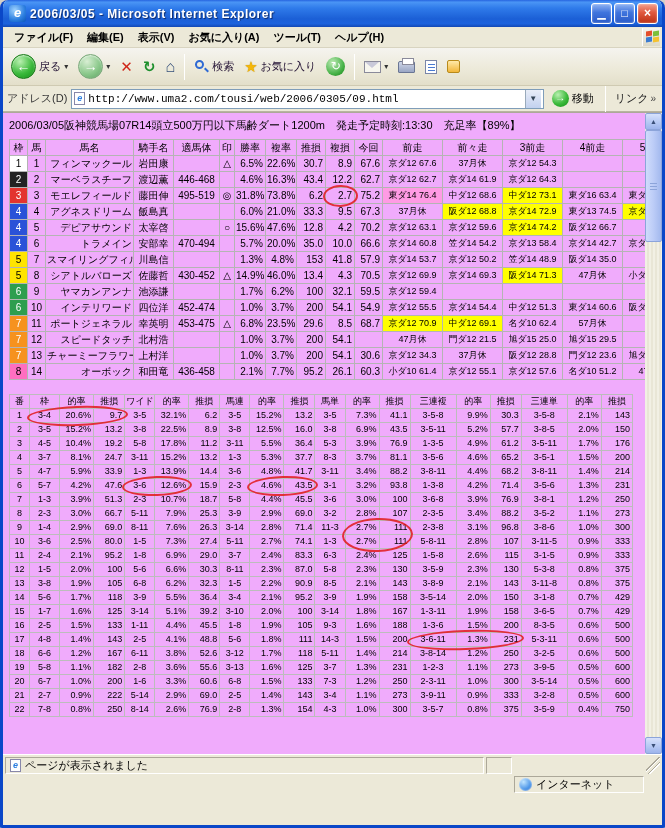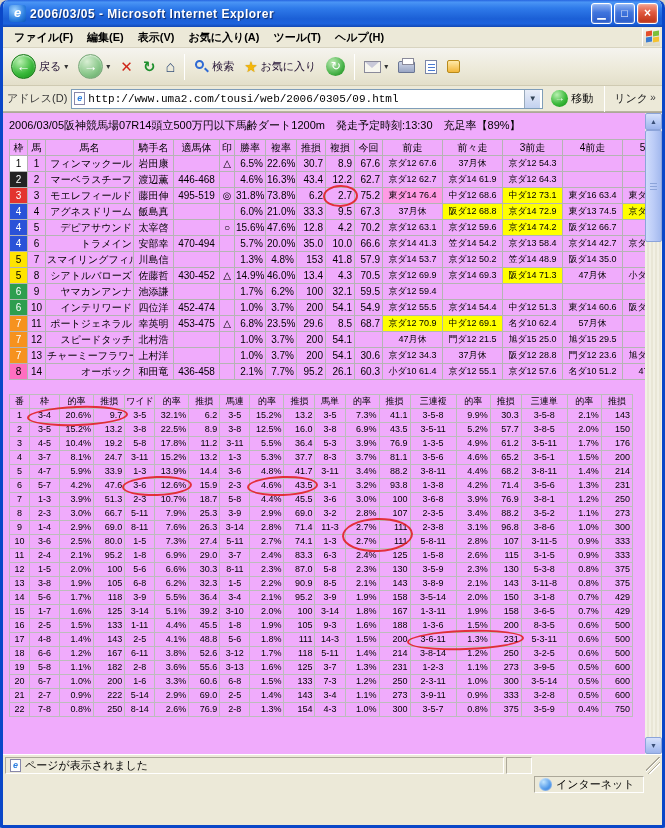--- a/index.html
+++ b/index.html
@@ -51,21 +51,21 @@
   .ico-msgr{width:13px;height:13px;background:linear-gradient(180deg,#ffe9a8,#f2b73a);border:1px solid #b88a1a;border-radius:2px;flex:none;}
   
   .addressbar{height:26px;display:flex;align-items:center;background:#ece9d8;border-bottom:1px solid #b8b4a0;padding:2px 4px;font-size:11px;gap:4px;}
   .addr-label{color:#333;flex:none;}
   .addr-input{flex:1;height:20px;background:#fff;border:1px solid #7f9db9;display:flex;align-items:center;padding:0 2px;gap:3px;overflow:hidden;}
   .addr-page-ico{width:11px;height:13px;background:#fff;border:1px solid #88a;color:#2d7fe0;font-size:9px;font-weight:bold;font-style:italic;line-height:11px;text-align:center;flex:none;}
   .addr-url{font-size:11px;color:#000;white-space:nowrap;flex:1;font-family:Liberation Mono, monospace;}
   .addr-dd{width:16px;height:18px;background:linear-gradient(180deg,#e8edf8,#c2d1ef);border-left:1px solid #9ab;text-align:center;font-size:8px;line-height:18px;color:#345;flex:none;}
   .go-btn{display:flex;align-items:center;gap:3px;padding:0 4px;flex:none;}
   .go-circle{width:17px;height:17px;border-radius:50%;background:radial-gradient(circle at 35% 28%,#b9f0b0,#3cba3c 55%,#0e8c12);color:#fff;font-size:10px;font-weight:bold;line-height:16px;text-align:center;}
-  .links{display:flex;align-items:center;gap:2px;color:#222;flex:none;padding:0 2px;font-family:Liberation Mono, monospace;}
+  .links{display:flex;align-items:center;gap:2px;color:#222;flex:none;padding:0 2px;}
   .chev{color:#444;font-size:10px;}
   
   .content{position:relative;height:642px;background:#f0abfc;border-top:1px solid #aca899;}
   .page{position:absolute;left:0;top:0;right:17px;bottom:0;overflow:hidden;padding:5px 2px 0 6px;}
   .page-title{font-size:11px;color:#000;margin-bottom:6px;white-space:nowrap;}
   table{border-collapse:collapse;table-layout:fixed;}
   #t1{width:634px;font-size:10px;}
   #t1 th,#t1 td{border:1px solid #b4b4b4;height:16px;padding:0 1px;white-space:nowrap;overflow:hidden;font-weight:normal;text-align:center;}
   #t1 thead th{font-size:10px;}
   .c-waku{width:18px;} .c-num{width:18px;} .c-name{width:88px;} .c-jky{width:40px;} .c-wt{width:46px;} .c-mark{width:15px;}
@@ -82,21 +82,21 @@
   .scrollbar{position:absolute;right:0;top:0;width:17px;height:100%;background:repeating-linear-gradient(90deg,#f2f0e4 0 2px,#e9e6d6 2px 4px);}
   .sb-btn{position:absolute;left:0;width:17px;height:17px;background:linear-gradient(180deg,#d7e1fb,#b9cbf5 50%,#9db4ec);border:1px solid #8ca4da;border-radius:2px;color:#3a4f78;font-size:7px;text-align:center;line-height:15px;}
   .sb-up{top:0;} .sb-down{bottom:0;}
   .sb-thumb{position:absolute;left:0;top:17px;width:17px;height:112px;background:linear-gradient(90deg,#cfdcfb,#bcccf7 50%,#a3b9ee);border:1px solid #8ca4da;border-radius:2px;}
   .sb-thumb:after{content:"";position:absolute;left:4px;top:50%;width:7px;height:1px;background:#8ca4da;box-shadow:0 3px 0 #8ca4da,0 -3px 0 #8ca4da;}
   
   .statusbar{height:21px;display:flex;align-items:center;background:#ece9d8;border-top:1px solid #fff;padding:1px 2px;font-size:11px;gap:2px;}
   .sb-pane{height:17px;display:flex;align-items:center;gap:4px;padding:0 4px;border:1px solid;border-color:#aca899 #fff #fff #aca899;}
   .sb-left{flex:1;}
   .sb-mid{width:26px;}
-  .sb-zone{width:110px;margin-top:39px;}
+  .sb-zone{width:130px;margin-top:39px;}
   .st-page-ico{width:11px;height:13px;background:#fff;border:1px solid #88a;color:#2d7fe0;font-size:9px;font-weight:bold;font-style:italic;line-height:11px;text-align:center;flex:none;}
   .globe{width:13px;height:13px;border-radius:50%;background:radial-gradient(circle at 35% 30%,#bfe4ff,#4a94e8 60%,#1a5ab8);flex:none;box-shadow:inset 0 0 2px #fff;}
   .grip{width:14px;height:17px;background:
      linear-gradient(135deg,transparent 0 9px,#aca899 9px 10px,#fff 10px 11px,transparent 11px 13px,#aca899 13px 14px,#fff 14px 15px,transparent 15px);}
 </style>
 </head>
 <body>
 
 <div class="window">
 
@@ -309,21 +309,21 @@
               <td class="c-num">6</td>
               <td class="c-name">トラメイン</td>
               <td class="c-jky">安部幸</td>
               <td class="c-wt">470-494</td>
               <td class="c-mark"></td>
               <td class="c-pct">5.7%</td>
               <td class="c-pct">20.0%</td>
               <td class="c-loss">35.0</td>
               <td class="c-loss">10.0</td>
               <td class="c-kon">66.6</td>
-              <td class="c-race">京ダ14 41.3</td>
+              <td class="c-race">京ダ14 60.8</td>
               <td class="c-race">笠ダ14 54.2</td>
               <td class="c-race">京ダ13 58.4</td>
               <td class="c-race">京ダ14 42.7</td>
               <td class="c-race">京ダ12 59.8</td>
             </tr>
             <tr>
               <td class="c-waku" style="background: rgb(255, 228, 0); color: rgb(0, 0, 0);">5</td>
               <td class="c-num">7</td>
               <td class="c-name">スマイリングフィル</td>
               <td class="c-jky">川島信</td>

